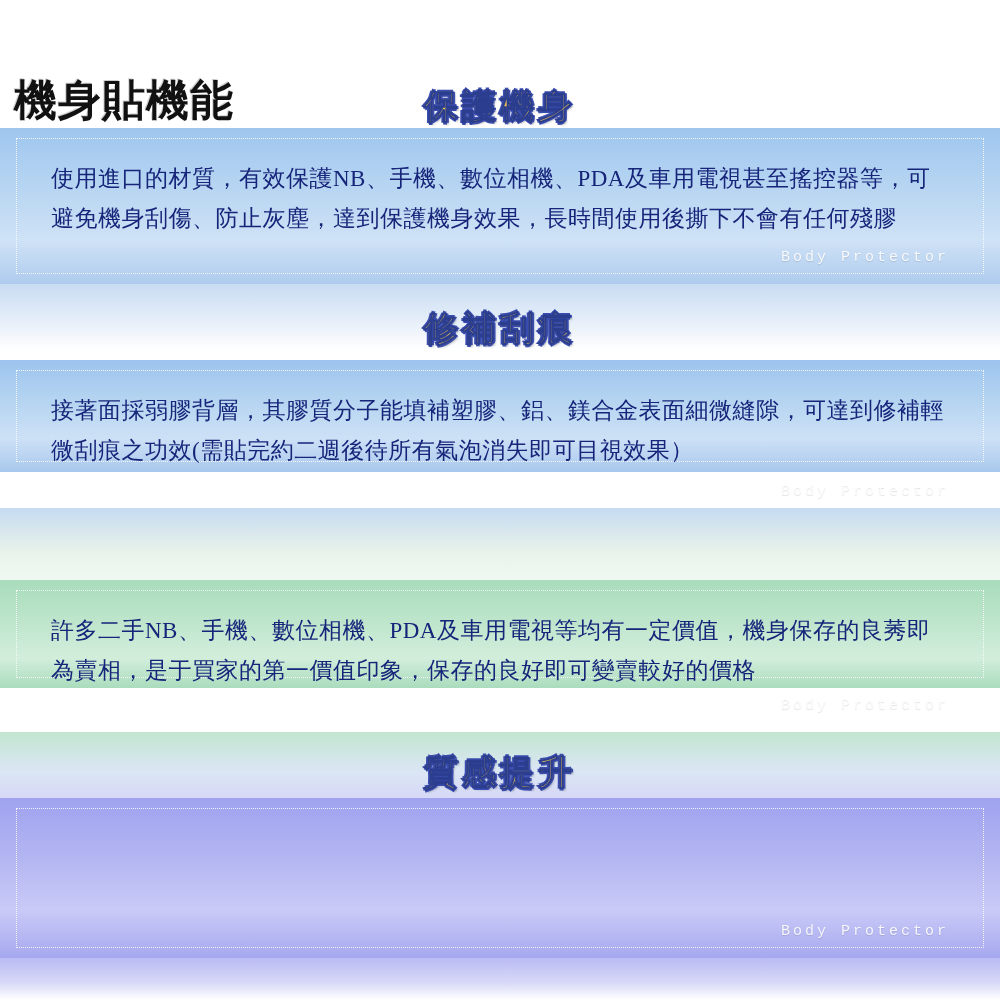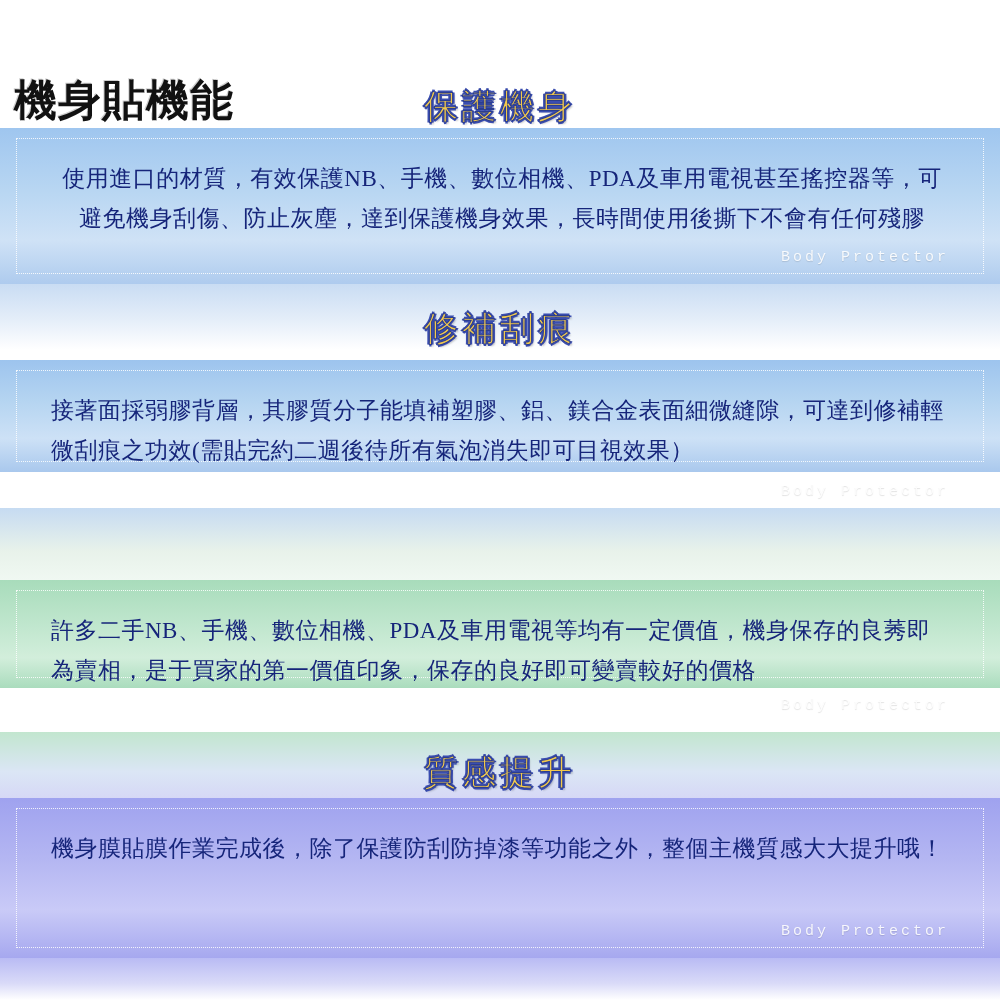--- a/index.html
+++ b/index.html
@@ -33,21 +33,21 @@
     z-index: 30;
   }
 
   
   .banner {
     position: absolute;
     left: 0;
     width: 1000px;
     text-align: center;
     font-size: 34px;
-    font-weight: normal;
+    font-weight: bold;
     letter-spacing: 4px;
     z-index: 25;
     color: #f2c94c;
     -webkit-text-stroke: 1px #2b3d8f;
     text-shadow:
        2px 0 0 #3a4db0,
       -2px 0 0 #3a4db0,
        0 2px 0 #3a4db0,
        0 -2px 0 #3a4db0,
        2px 2px 2px rgba(0,0,0,0.25);
@@ -87,21 +87,20 @@
     color: rgba(255,255,255,0.88);
     font-family: Liberation Mono, monospace;
     text-shadow: 0 1px 1px rgba(0,0,0,0.12);
   }
 
   
   #panel-1 {
     top: 128px;
     height: 156px;
     background: linear-gradient(180deg, #9fc6ef 0%, #b8d6f2 40%, #cfe2f6 72%, #aecbee 100%);
-    text-align: center;
   }
   
   #strip-1 {
     position: absolute;
     left: 0; top: 284px; width: 1000px; height: 66px;
     background: linear-gradient(180deg, #c9dcf3 0%, #e5eef9 55%, #ffffff 100%);
   }
   
   #panel-2 {
     top: 360px;
@@ -175,19 +174,18 @@
     <div class="panel-inner">
       <div class="body-text">許多二手NB、手機、數位相機、PDA及車用電視等均有一定價值，機身保存的良莠即為賣相，是于買家的第一價值印象，保存的良好即可變賣較好的價格</div>
       <div class="watermark wm-3">Body Protector</div>
     </div>
   </div>
   <div id="strip-3"></div>
 
   <div class="banner banner-4">質感提升</div>
   <div class="panel" id="panel-4">
     <div class="panel-inner">
-      <div class="body-text">機身膜貼膜作業完成後，除了保護防刮防掉漆等功能之外，整個主機質感大大提升哦！</div>
       <div class="watermark wm-4">Body Protector</div>
     </div>
   </div>
   <div id="footer-strip"></div>
 
 </div>
 
 </body></html>

